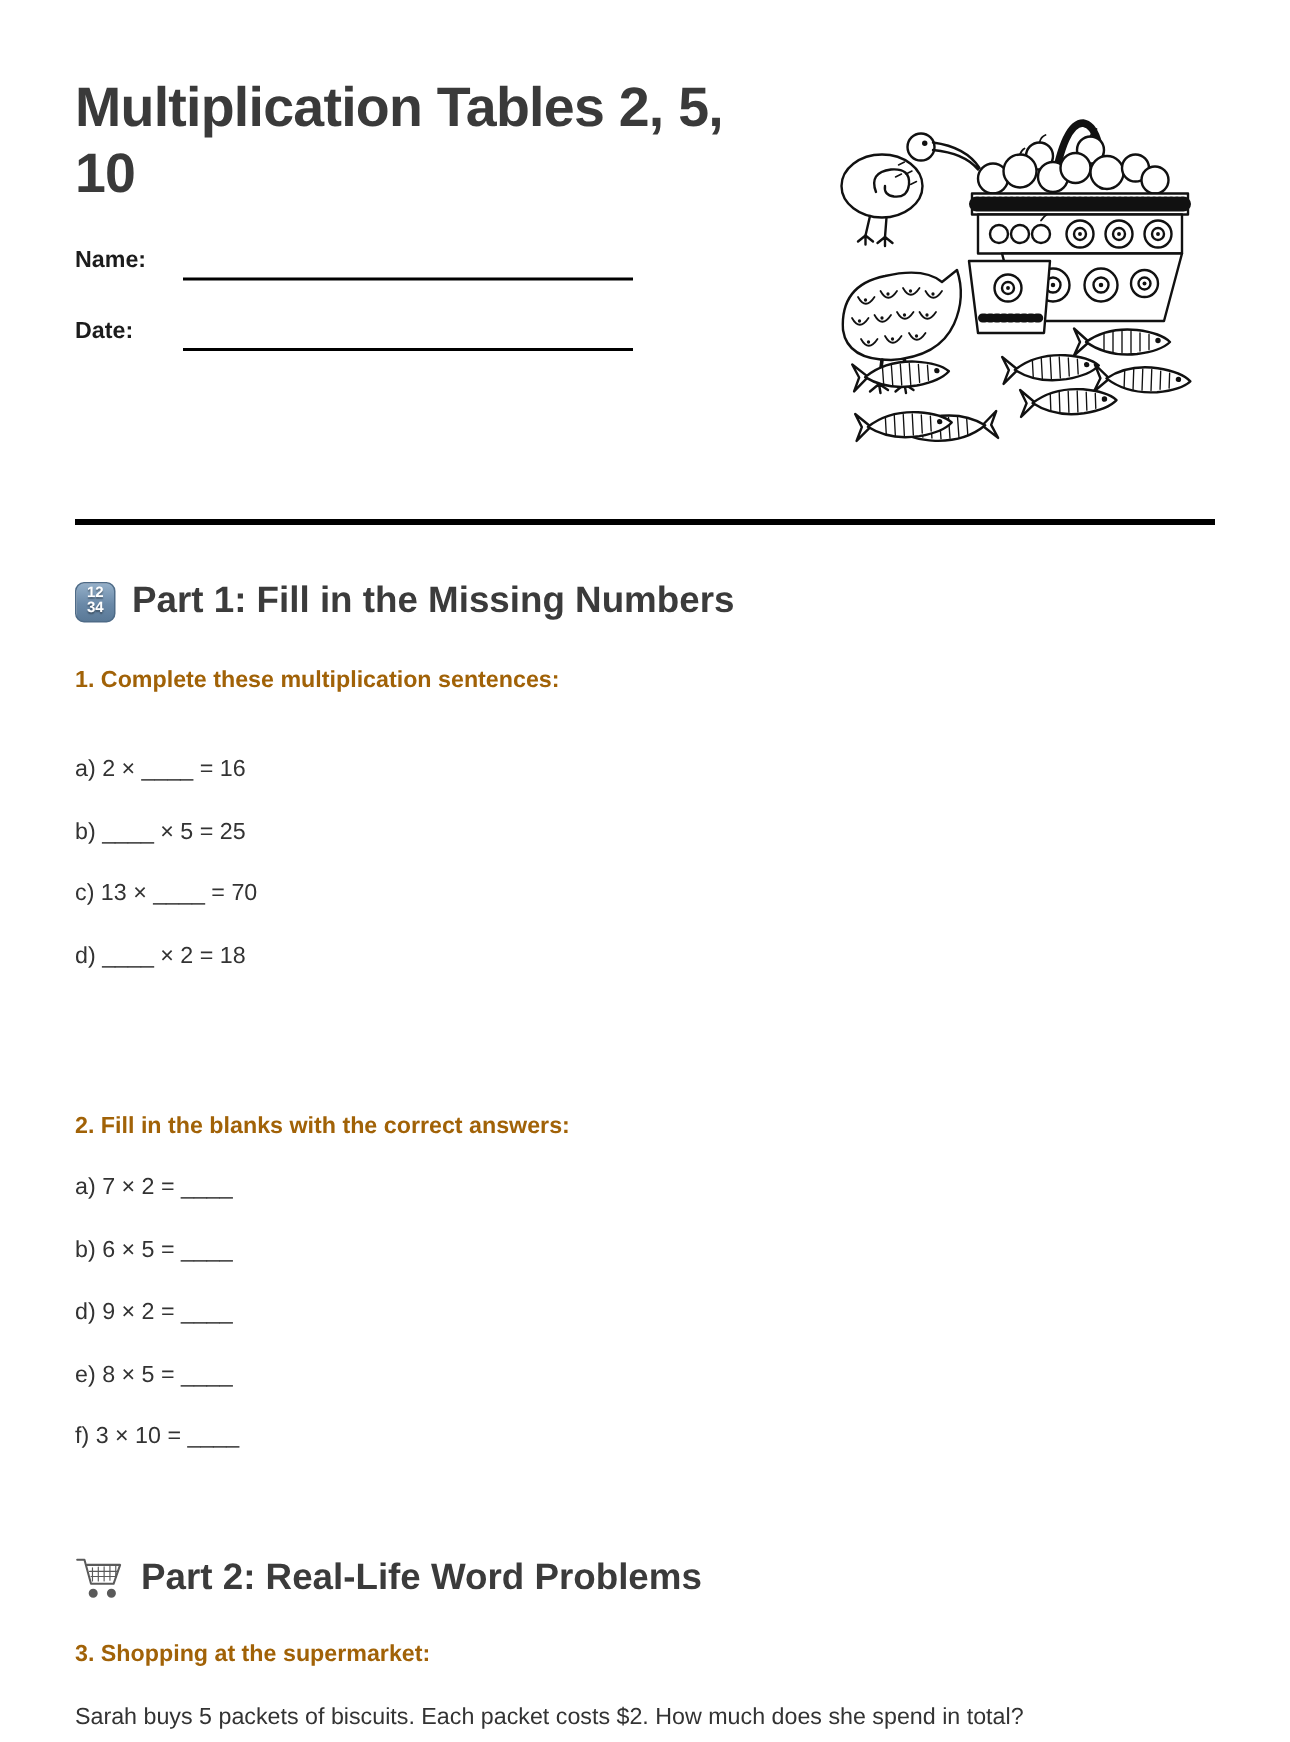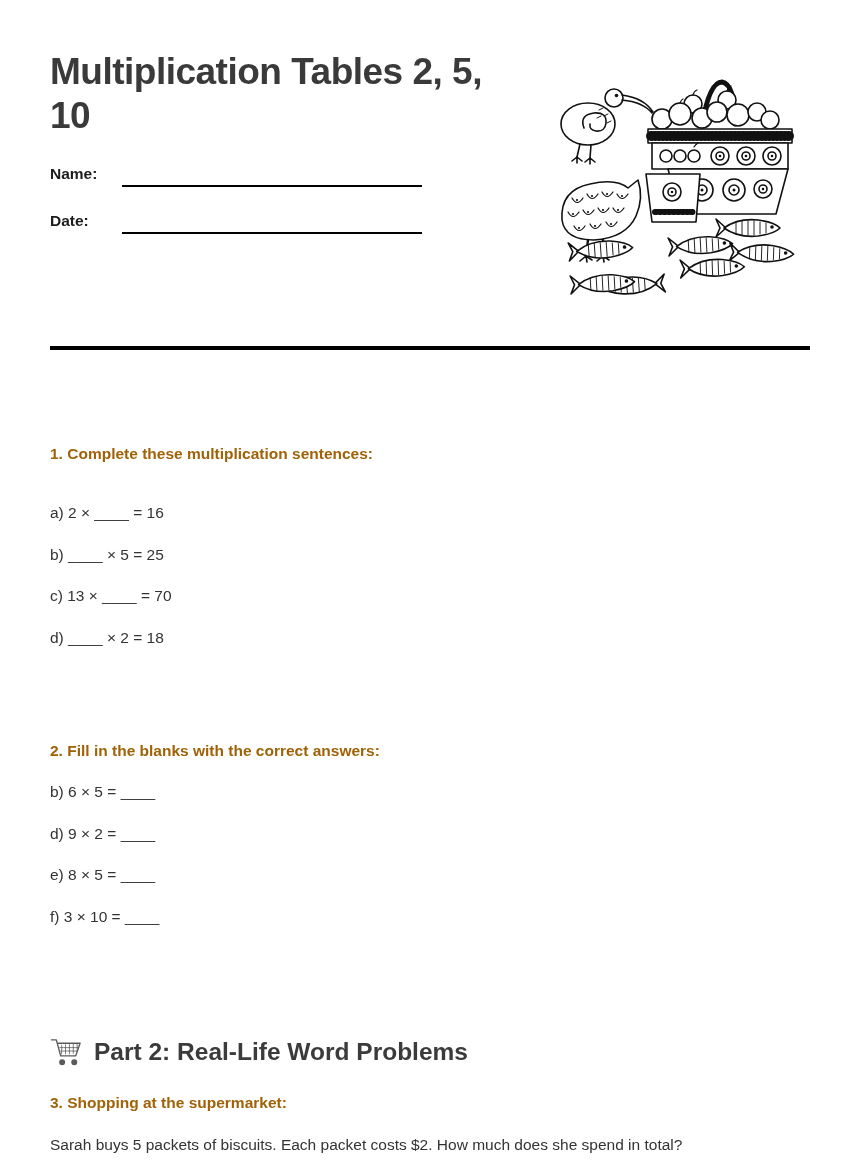--- a/index.html
+++ b/index.html
@@ -185,33 +185,41 @@
 
         <use href="#fish" transform="translate(18,179) rotate(-4)"></use>
         <use href="#fish" transform="translate(114,210) scale(-1,1) rotate(4)"></use>
         <use href="#fish" transform="translate(20,212) rotate(-3)"></use>
       </g>
     </svg>
   </div>
 
   <div class="abs divider"></div>
 
+  <div class="abs part-heading heading-part1">
+    <span class="num-icon">
+      <span>12</span>
+      <span>34</span>
+    </span>
+    <span>Part 1: Fill in the Missing Numbers</span>
+  </div>
 
   <div class="abs q-prompt prompt-q1">1. Complete these multiplication sentences:</div>
 
   <div class="abs q-list list-q1">
     <div class="exercise-item">a) 2 × ____ = 16</div>
     <div class="exercise-item">b) ____ × 5 = 25</div>
     <div class="exercise-item">c) 13 × ____ = 70</div>
     <div class="exercise-item">d) ____ × 2 = 18</div>
   </div>
 
   <div class="abs q-prompt prompt-q2">2. Fill in the blanks with the correct answers:</div>
 
   <div class="abs q-list list-q2">
+    <div class="exercise-item">a) 7 × 2 = ____</div>
     <div class="exercise-item">b) 6 × 5 = ____</div>
     <div class="exercise-item">d) 9 × 2 = ____</div>
     <div class="exercise-item">e) 8 × 5 = ____</div>
     <div class="exercise-item">f) 3 × 10 = ____</div>
   </div>
 
   <div class="abs part-heading heading-part2">
     <span class="cart-icon">
       <svg viewBox="0 0 34 31" width="33" height="31" xmlns="http://www.w3.org/2000/svg">
         <g stroke="#5a5a5a" fill="none" stroke-width="1.4" stroke-linecap="round" stroke-linejoin="round">

